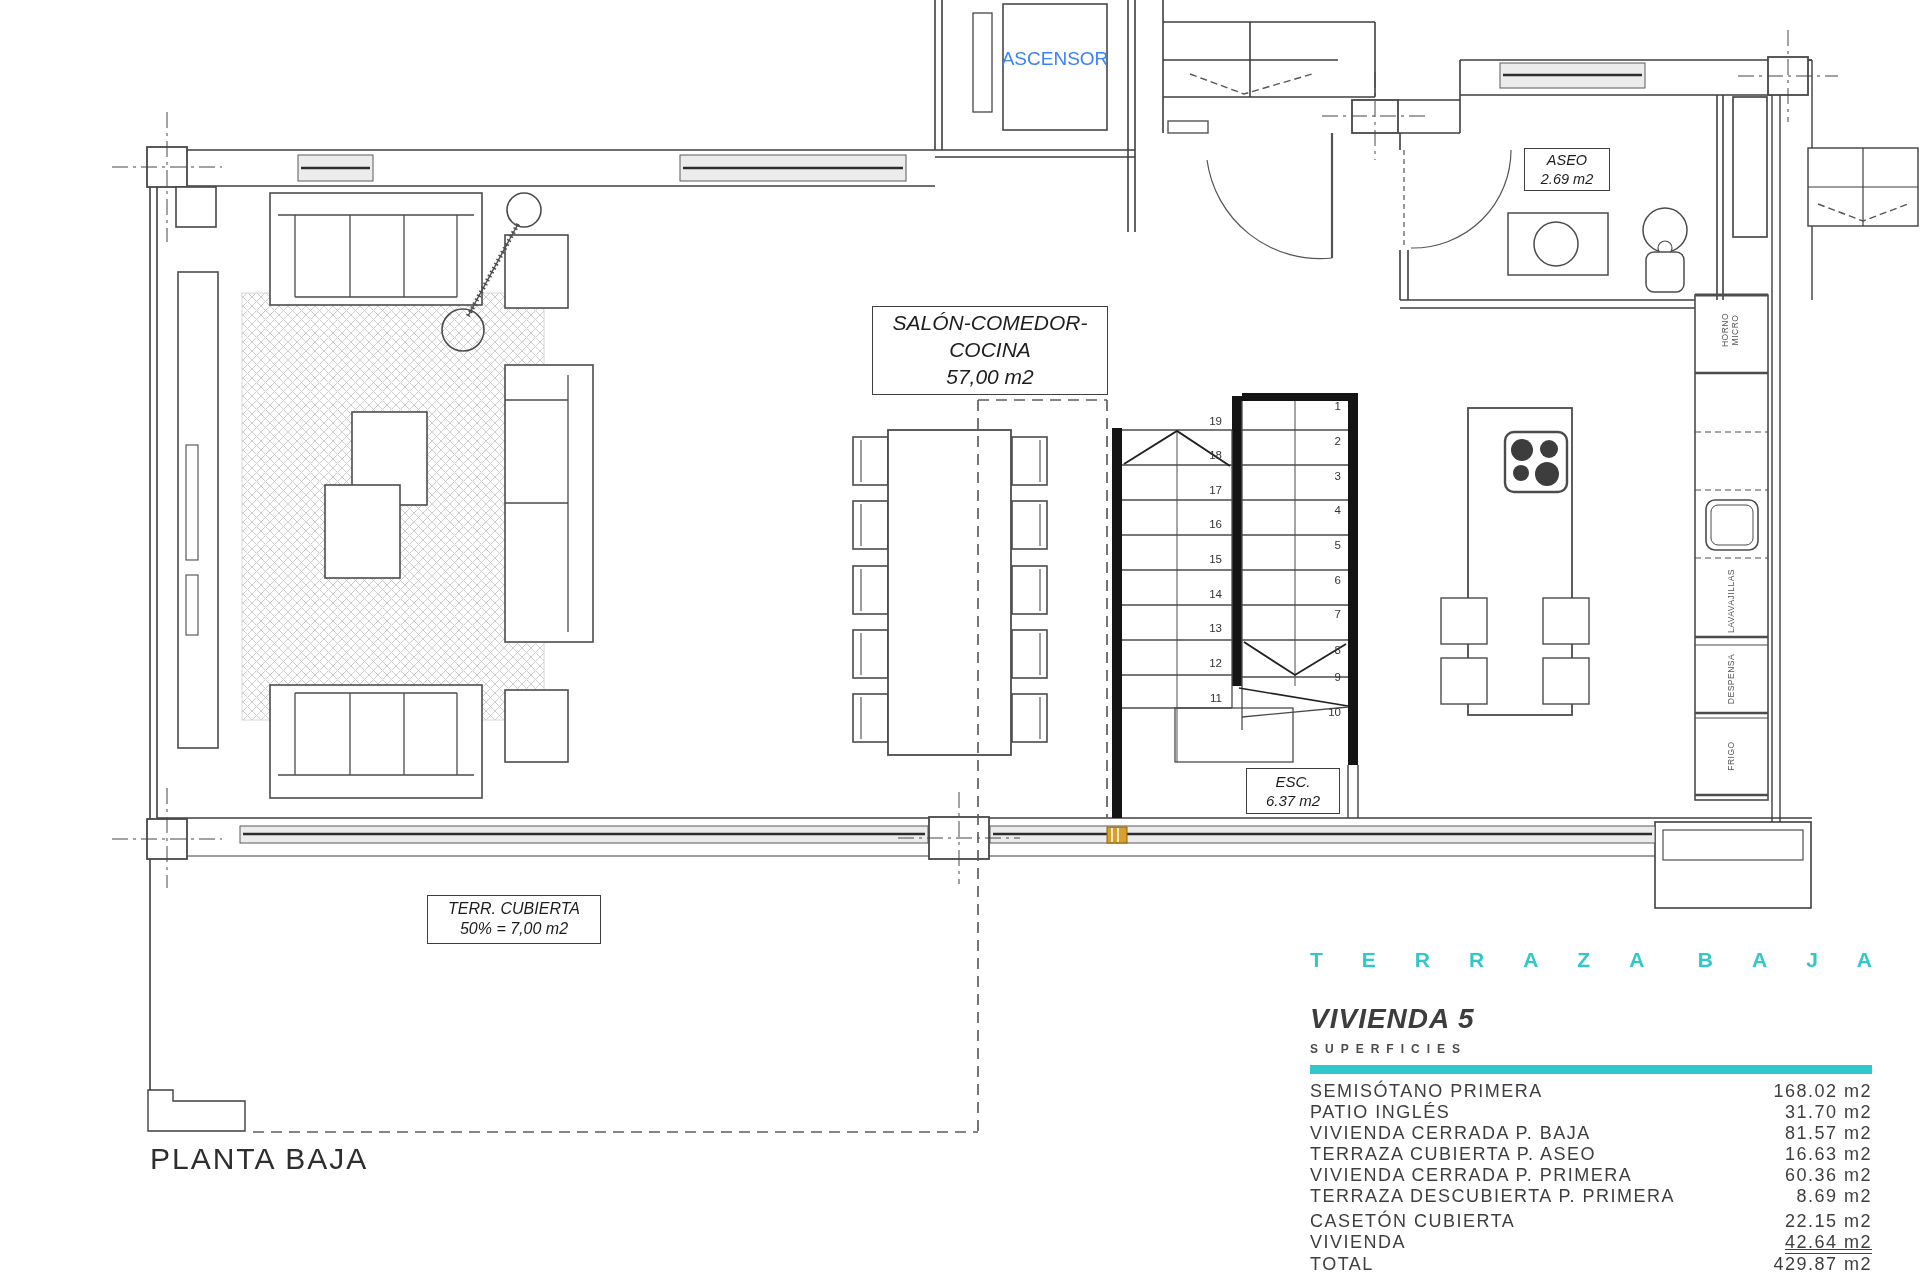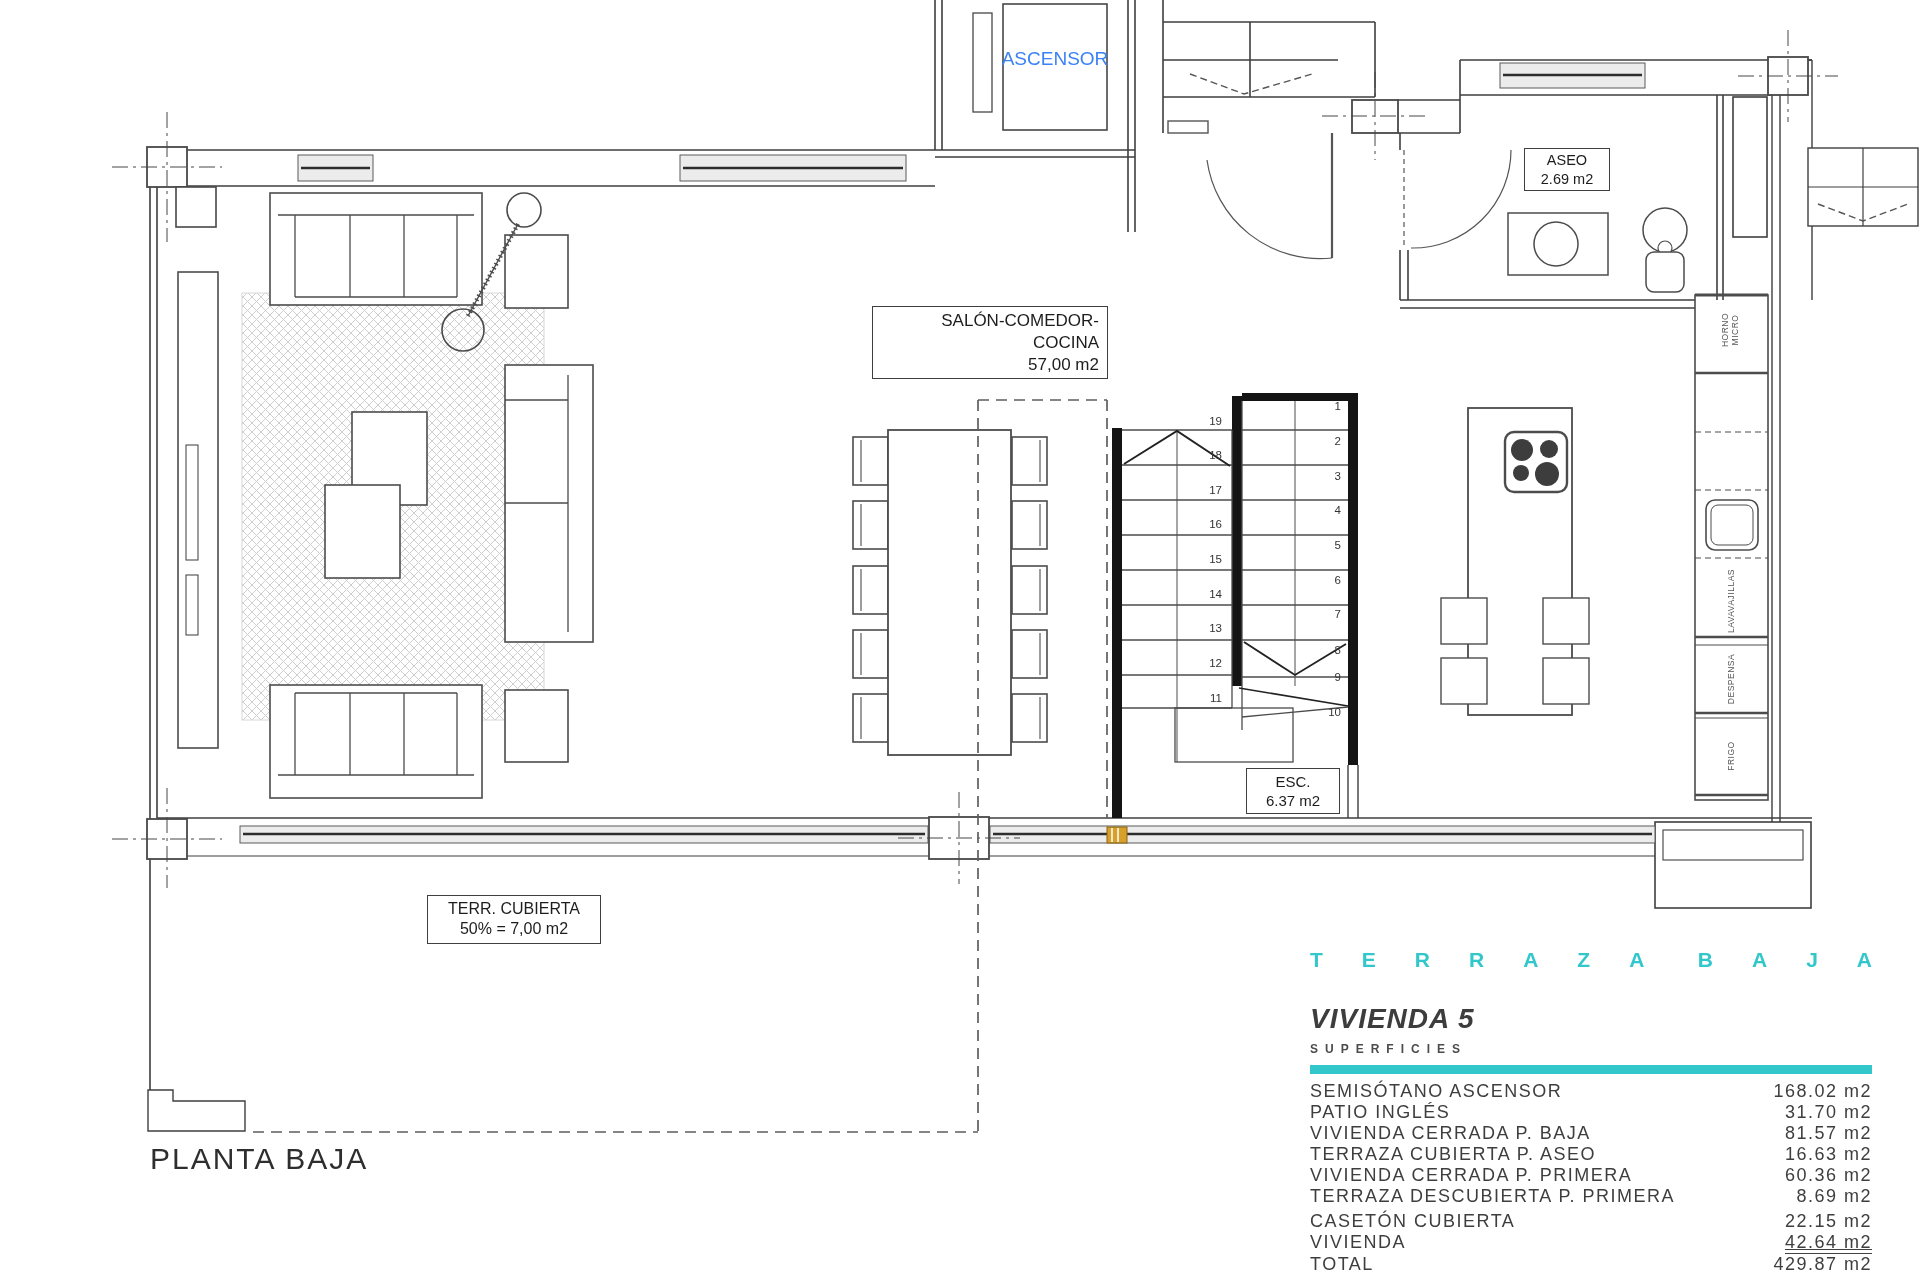--- a/index.html
+++ b/index.html
@@ -3,25 +3,25 @@
 <meta charset="utf-8">
 <style>
   html,body{margin:0;padding:0;background:#fff;}
   .page{position:relative;width:1920px;height:1280px;background:#ffffff;overflow:hidden;
         font-family:"Liberation Sans",sans-serif;}
   svg.plan{position:absolute;left:0;top:0;}
 
   
   .lbl{position:absolute;color:#1f1f1f;}
   .boxlbl{position:absolute;border:1.6px solid #3f3f3f;background:#fff;text-align:center;
-          color:#1d1d1d;padding:3px 8px;line-height:1.28;box-sizing:border-box;}
+          color:#1d1d1d;padding:3px 8px;line-height:1.28;box-sizing:border-box;font-style:italic;}
   .boxlbl .sub{display:block;}
 
   .ascensor{left:1000px;top:48px;width:110px;text-align:center;font-size:19px;color:#3b82f6;}
-  .salonbox{left:872px;top:306px;width:236px;font-size:17px;text-align:right;}
+  .salonbox{left:872px;top:306px;width:236px;font-size:21px;}
   .aseobox{left:1524px;top:148px;width:86px;font-size:14.5px;padding:2px 4px;}
   .escbox{left:1246px;top:768px;width:94px;font-size:15px;}
   .terrbox{left:427px;top:895px;width:174px;font-size:16px;}
   .floorcaption{left:150px;top:1142px;font-size:30px;letter-spacing:2px;color:#2e2e2e;font-weight:500;}
 
   .vlabel{position:absolute;font-size:8.5px;color:#555;letter-spacing:.5px;white-space:nowrap;
           transform:translate(-50%,-50%) rotate(-90deg);text-align:center;}
   .vlabel.two{white-space:normal;width:46px;line-height:1.2;}
 
   
@@ -335,21 +335,21 @@
 <div class="tblock">
   <div class="tb-floor">
     <span>TERRAZA</span>
     <span>BAJA</span>
   </div>
   <div class="tb-unit">VIVIENDA 5</div>
   <div class="tb-sup">SUPERFICIES</div>
   <div class="tb-bar"></div>
   <div class="tb-rows">
     <div class="srow">
-      <span>SEMISÓTANO ASCENSOR</span>
+      <span>SEMISÓTANO PRIMERA</span>
       <span class="val">168.02 m2</span>
     </div>
     <div class="srow">
       <span>PATIO INGLÉS</span>
       <span class="val">31.70 m2</span>
     </div>
     <div class="srow">
       <span>VIVIENDA CERRADA P. BAJA</span>
       <span class="val">81.57 m2</span>
     </div>

